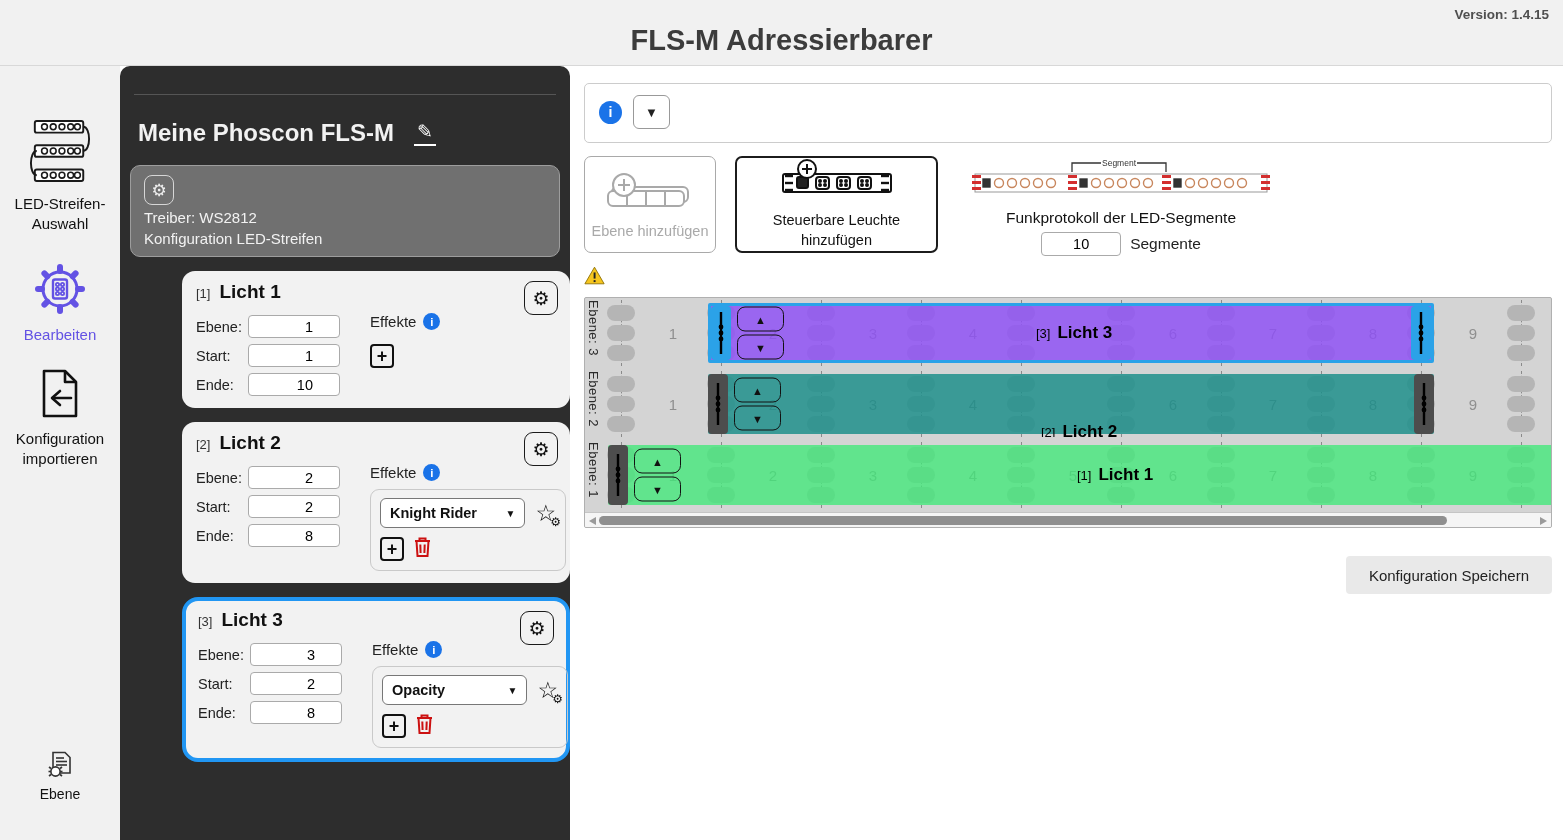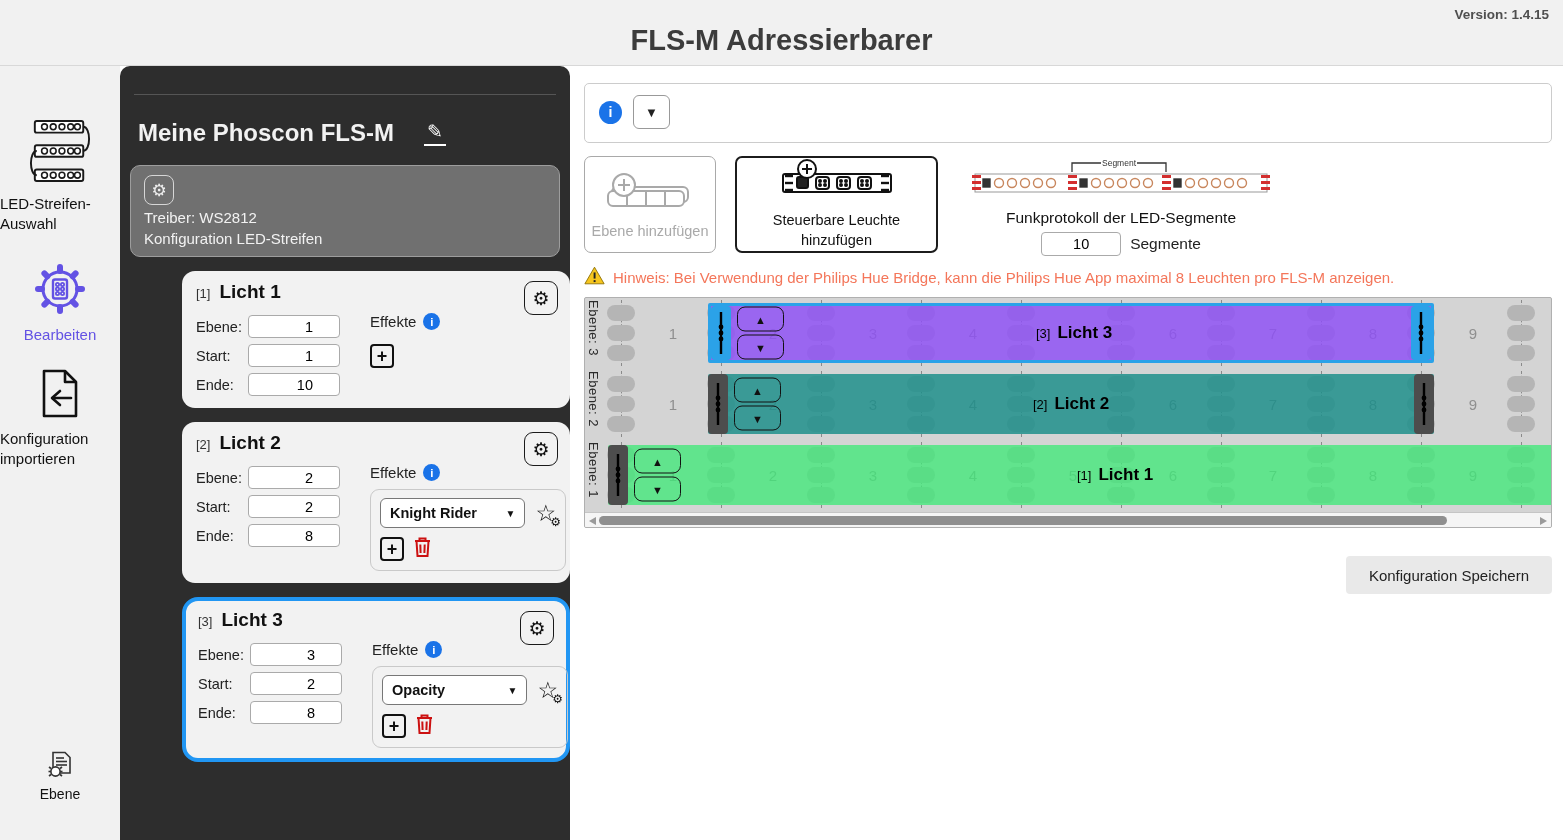--- a/index.html
+++ b/index.html
@@ -9,21 +9,21 @@
 
   
   .top { height:66px; background:#f1f1f1; border-bottom:1px solid #d8d8d8; position:relative; }
   .top-title { text-align:center; font-size:29px; font-weight:bold; color:#3c3c3c; padding-top:24px; }
   .version { position:absolute; top:7px; right:14px; font-size:13.5px; font-weight:bold; color:#4f4f4f; }
 
   .cols { display:flex; height:774px; }
 
   
   .sidebar { width:120px; background:#f1f1f1; display:flex; flex-direction:column; align-items:center; flex:none; }
-  .side-item { display:flex; flex-direction:column; align-items:center; text-align:left; cursor:pointer; }
+  .side-item { display:flex; flex-direction:column; align-items:center; text-align:center; cursor:pointer; }
   .side-item .lbl { font-size:15px; line-height:1.35; color:#111; margin-top:6px; }
   .side-item.active .lbl { color:#6352e4; }
   .side-led { margin-top:52px; }
   .side-edit { margin-top:28px; }
   .side-import { margin-top:24px; }
   .side-debug { margin-top:auto; margin-bottom:36px; }
   .side-debug .lbl { font-size:14px; margin-top:2px; }
 
   
   .devpanel { width:450px; flex:none; background:#2d2d2d; border-radius:10px 10px 0 0;
@@ -31,21 +31,21 @@
   .funk-head { text-align:center; font-size:16px; font-weight:bold; margin-top:2px; }
   .proto-row { display:flex; justify-content:center; align-items:center; gap:26px; margin-top:12px; }
   .matter-btn { display:flex; align-items:center; gap:8px; border:2px solid #2196f3; border-radius:9px;
                 padding:5px 12px; cursor:pointer; background:#2d2d2d; }
   .matter-btn .mlabel { font-size:20px; color:#e8e8e8; letter-spacing:.5px; }
   .zigbee-btn { display:flex; align-items:center; gap:7px; cursor:pointer; }
   .zig-circle { width:22px; height:22px; border-radius:50%; background:#fff; color:#2b2b2b;
                 font-weight:bold; font-size:15px; display:flex; align-items:center; justify-content:center; font-style:italic; }
   .zigbee-btn .zlabel { font-size:19px; font-weight:bold; color:#fff; }
   .devider { border:none; border-top:1px solid #555; margin:16px 4px 0 4px; }
-  .name-row { display:flex; align-items:center; gap:30px; margin:24px 0 0 8px; }
+  .name-row { display:flex; align-items:center; gap:20px; margin:24px 0 0 8px; }
   .dev-name { font-size:24px; font-weight:bold; color:#f2f2f2; }
   .pencil { font-size:19px; color:#fff; border-bottom:2px solid #fff; padding:0 3px 1px 3px; cursor:pointer; }
 
   .driver-card { margin-top:18px; background:#707070; border:1px solid #9d9d9d; border-radius:10px;
                  padding:9px 13px; color:#f2f2f2; }
   .gearbox { display:inline-flex; width:30px; height:30px; border:1.5px solid #d6d6d6; border-radius:8px;
              align-items:center; justify-content:center; font-size:17px; color:#eee; }
   .driver-card .dl { font-size:15px; margin-top:4px; }
 
   .light-card { width:388px; margin:14px 0 0 52px; background:#f2f2f2; border-radius:13px;
@@ -516,21 +516,20 @@
       </div>
 
       <div class="warn-row">
         <span>
           <svg width="21" height="19" viewBox="0 0 24 21">
             <path d="M12 1 L23 20 H1 Z" fill="#f6c51d" stroke="#8a6d00" stroke-width="1"></path>
             <rect x="11" y="7" width="2.2" height="7" fill="#222"></rect>
             <rect x="11" y="15.8" width="2.2" height="2.2" fill="#222"></rect>
           </svg>
         </span>
-        <span class="warn-text">Hinweis: Bei Verwendung der Philips Hue Bridge, kann die Philips Hue App maximal 8 Leuchten pro FLS-M anzeigen.</span>
       </div>
 
       <div class="strip-view">
           <div class="srow">
             <div class="dash" style="left: 36px;"></div>
             <div class="dot" style="left: 22px; top: 5px;"></div>
             <div class="dot" style="left: 22px; top: 25px;"></div>
             <div class="dot" style="left: 22px; top: 45px;"></div>
             <div class="dash" style="left: 136px;"></div>
             <div class="dot" style="left: 122px; top: 5px;"></div>
@@ -664,21 +663,21 @@
                   <line x1="5" y1="3" x2="5" y2="45" stroke="#000" stroke-width="2.4"></line>
                   <circle cx="5" cy="18" r="2.4" fill="#000"></circle>
                   <circle cx="5" cy="24" r="2.4" fill="#000"></circle>
                   <circle cx="5" cy="30" r="2.4" fill="#000"></circle>
                 </svg>
               </div>
               <div class="updown">
                 <div class="udbtn">▲</div>
                 <div class="udbtn">▼</div>
               </div>
-              <div class="bar-label" style="left: 325px;"><span class="bidx">[2]</span><span class="bname">Licht 2</span></div>
+              <div class="bar-label" style="left: 333px; margin-top: 28px;"><span class="bidx">[2]</span><span class="bname">Licht 2</span></div>
             </div>
             <div class="ebene-lab">Ebene: 2</div>
           </div>
           <div class="srow">
             <div class="dash" style="left: 36px;"></div>
             <div class="dot" style="left: 22px; top: 5px;"></div>
             <div class="dot" style="left: 22px; top: 25px;"></div>
             <div class="dot" style="left: 22px; top: 45px;"></div>
             <div class="dash" style="left: 136px;"></div>
             <div class="dot" style="left: 122px; top: 5px;"></div>

